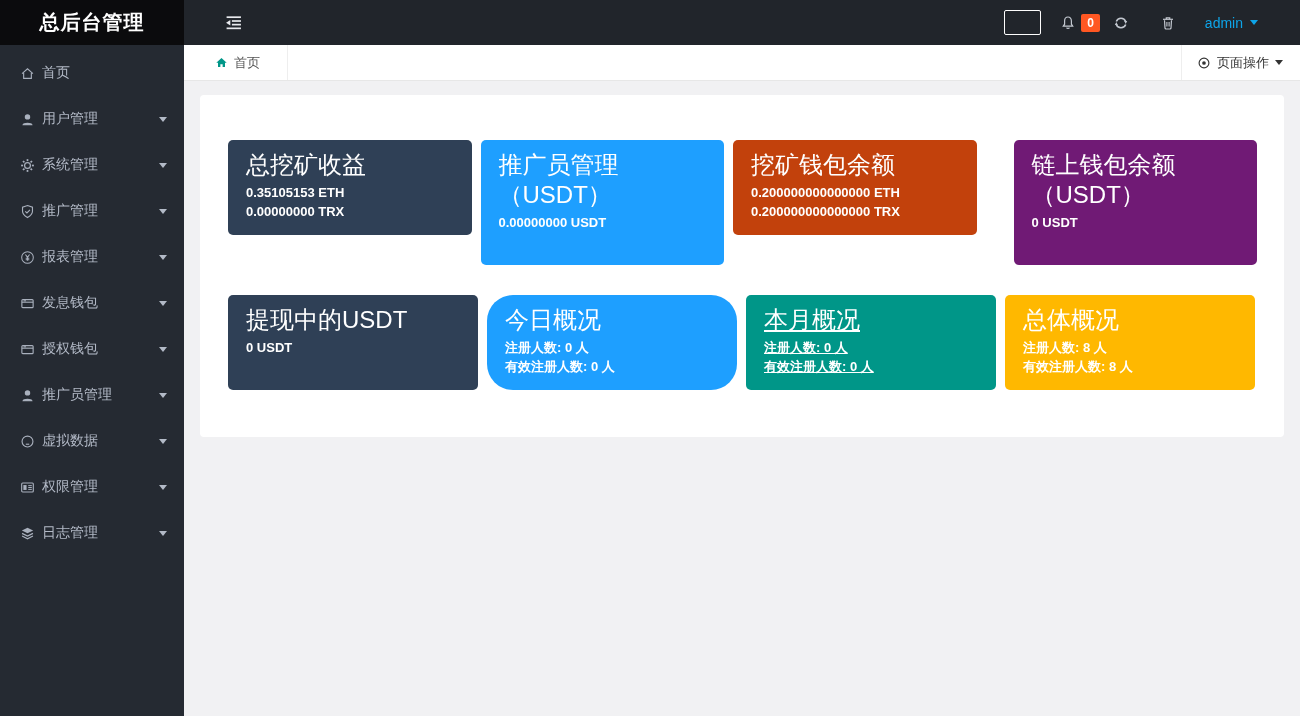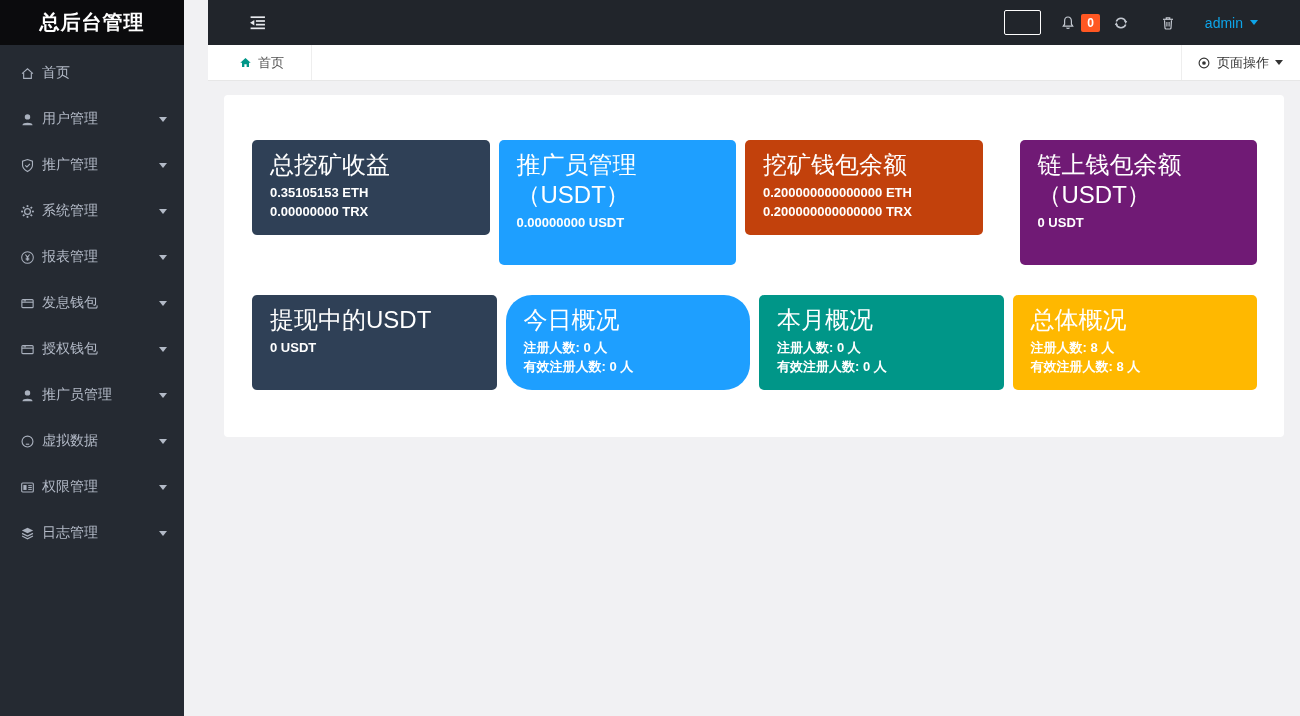--- a/index.html
+++ b/index.html
@@ -1,18 +1,18 @@
 <!DOCTYPE html>
 <html><head>
 <meta charset="utf-8">
 <style>
   * { box-sizing: border-box; margin: 0; padding: 0; }
   html,body { width:1300px; height:716px; overflow:hidden; }
   body { font-family: "Liberation Sans", "DejaVu Sans", sans-serif; background:#F1F1F3; }
-  .app { display:flex; width:1300px; height:716px;gap:24px; }
+  .app { display:flex; width:1300px; height:716px; }
 
   
   .sidebar { width:184px; flex:0 0 184px; background:#252A32; display:flex; flex-direction:column; }
   .logo { height:45px; background:#0B0B0D; color:#fff; display:flex; align-items:center; justify-content:center;
           font-size:20px; font-weight:bold; letter-spacing:1px; }
   .nav { padding-top:5px; }
   .nav-item { height:46px; display:flex; align-items:center; padding:0 17px 0 19px;
               color:#B3BAC7; font-size:14px; cursor:pointer; }
   .nav-item .nicon { width:16px; height:16px; margin-right:7px; display:flex; align-items:center; justify-content:center; color:#A9B0BD; }
   .nav-item .nicon svg { width:15px; height:15px; }
@@ -88,51 +88,51 @@
               <path d="M2.6 14 C2.6 10.6 13.4 10.6 13.4 14 Z" fill="currentColor"></path>
             </svg>
         </span>
         <span>用户管理</span>
         <i class="caret"></i>
       </div>
 
       <div class="nav-item">
         <span class="nicon">
           <svg viewBox="0 0 16 16">
-              <path d="M8 1.6 L13.3 3.4 V7.6 C13.3 11 8 14.4 8 14.4 C8 14.4 2.7 11 2.7 7.6 V3.4 Z" fill="none" stroke="currentColor" stroke-width="1.2"></path>
-              <polyline points="5.6,7.8 7.4,9.6 10.6,6.2" fill="none" stroke="currentColor" stroke-width="1.2"></polyline>
-            </svg>
-        </span>
-        <span>推广管理</span>
-        <i class="caret"></i>
-      </div>
-
-      <div class="nav-item">
-        <span class="nicon">
-          <svg viewBox="0 0 16 16">
               <circle cx="8" cy="8" r="3.1" fill="none" stroke="currentColor" stroke-width="1.3"></circle>
               <g stroke="currentColor" stroke-width="1.8">
                 <line x1="8" y1="1.2" x2="8" y2="3.3"></line>
                 <line x1="8" y1="12.7" x2="8" y2="14.8"></line>
                 <line x1="1.2" y1="8" x2="3.3" y2="8"></line>
                 <line x1="12.7" y1="8" x2="14.8" y2="8"></line>
                 <line x1="3.2" y1="3.2" x2="4.7" y2="4.7"></line>
                 <line x1="11.3" y1="11.3" x2="12.8" y2="12.8"></line>
                 <line x1="3.2" y1="12.8" x2="4.7" y2="11.3"></line>
                 <line x1="11.3" y1="4.7" x2="12.8" y2="3.2"></line>
               </g>
             </svg>
         </span>
         <span>系统管理</span>
         <i class="caret"></i>
       </div>
 
       <div class="nav-item">
         <span class="nicon">
           <svg viewBox="0 0 16 16">
+              <path d="M8 1.6 L13.3 3.4 V7.6 C13.3 11 8 14.4 8 14.4 C8 14.4 2.7 11 2.7 7.6 V3.4 Z" fill="none" stroke="currentColor" stroke-width="1.2"></path>
+              <polyline points="5.6,7.8 7.4,9.6 10.6,6.2" fill="none" stroke="currentColor" stroke-width="1.2"></polyline>
+            </svg>
+        </span>
+        <span>推广管理</span>
+        <i class="caret"></i>
+      </div>
+
+      <div class="nav-item">
+        <span class="nicon">
+          <svg viewBox="0 0 16 16">
               <circle cx="8" cy="8" r="6.2" fill="none" stroke="currentColor" stroke-width="1.1"></circle>
               <path d="M5.8 4.8 L8 7.8 L10.2 4.8 M8 7.8 V11.4 M6.1 8.8 H9.9 M6.1 10.3 H9.9" fill="none" stroke="currentColor" stroke-width="1.1"></path>
             </svg>
         </span>
         <span>报表管理</span>
         <i class="caret"></i>
       </div>
 
       <div class="nav-item">
         <span class="nicon">
@@ -315,21 +315,21 @@
               <div class="card-line">0 USDT</div>
             </div>
           </div>
           <div class="card" style="background-color: rgb(30, 159, 255); border-radius: 26px;">
             <div class="card-title">今日概况</div>
             <div class="card-lines">
               <div class="card-line">注册人数: 0 人</div>
               <div class="card-line">有效注册人数: 0 人</div>
             </div>
           </div>
-          <div class="card" style="background-color: rgb(0, 150, 136);">
+          <div class="card" style="background-color: rgb(0, 150, 136); text-decoration: underline;">
             <div class="card-title">本月概况</div>
             <div class="card-lines">
               <div class="card-line">注册人数: 0 人</div>
               <div class="card-line">有效注册人数: 0 人</div>
             </div>
           </div>
           <div class="card" style="background-color: rgb(255, 184, 0);">
             <div class="card-title">总体概况</div>
             <div class="card-lines">
               <div class="card-line">注册人数: 8 人</div>

